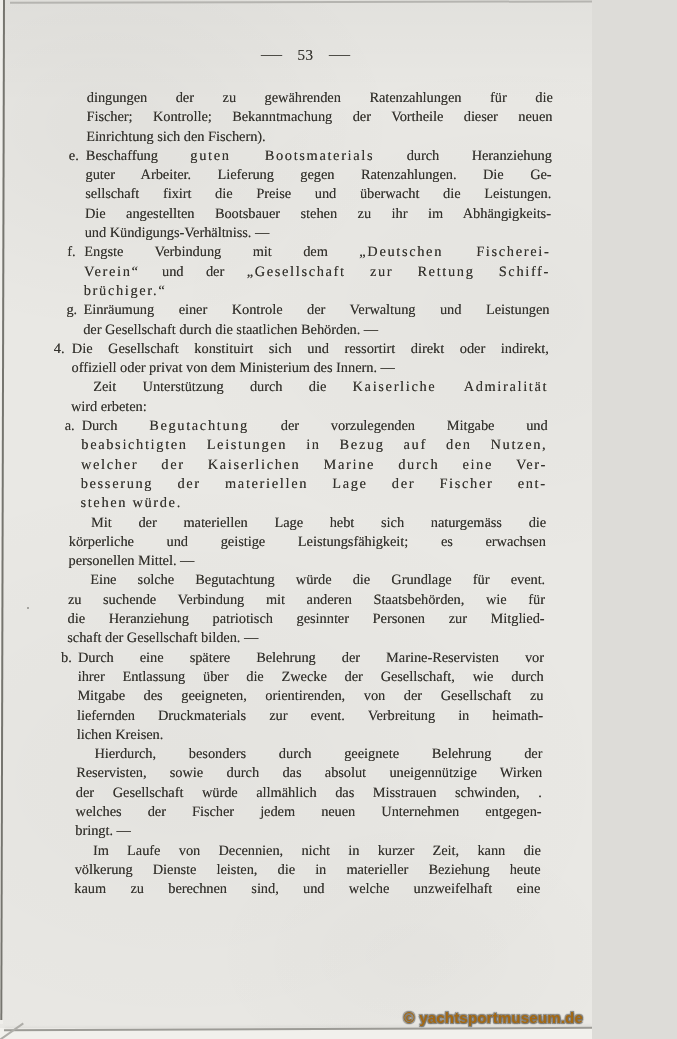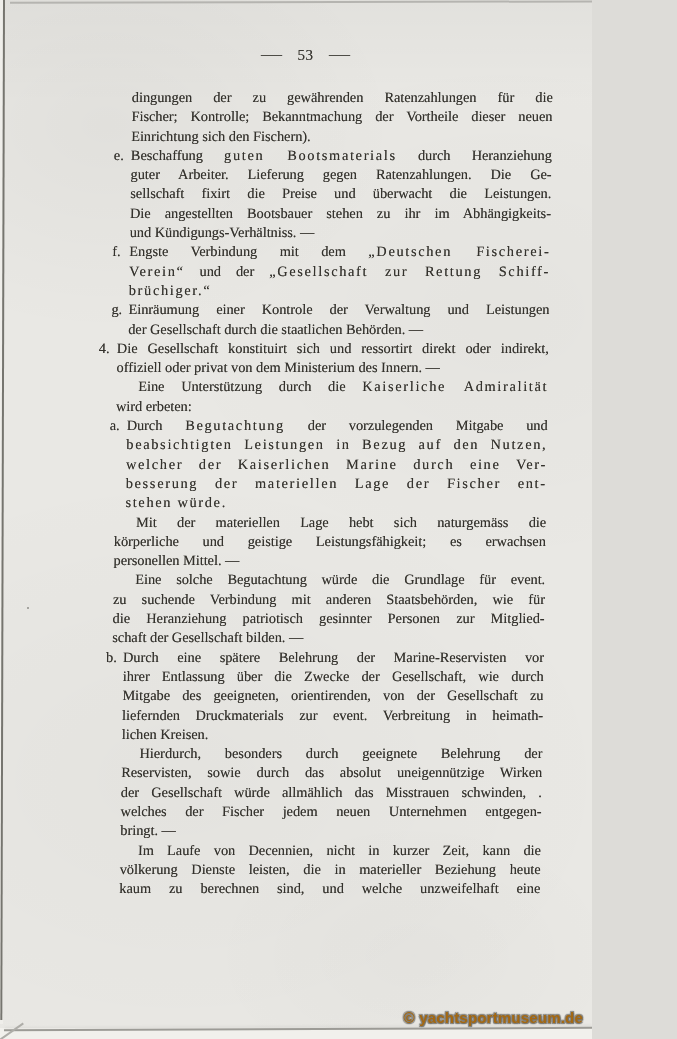--- a/index.html
+++ b/index.html
@@ -39,21 +39,21 @@
 
   
   .textblock{
     position:absolute; left:58px; top:88px; width:495px;
     transform:skewX(-0.9deg); transform-origin:top left;
     font-size:14.3px; color:#34322d;
     text-shadow:0 0 .5px rgba(52,50,44,.65);
   }
   .line{
     position:relative; height:19.3px; line-height:19.3px; overflow:hidden;
-    text-align:justify; text-align-last:justify; white-space:normal;margin-left:45px;
+    text-align:justify; text-align-last:justify; white-space:normal;
   }
   .line.al{text-align:left; text-align-last:left;}
   .marker{position:absolute; top:0;}
   
   .ibody{padding-left:29px;}
   .item {padding-left:29px;} .item  .marker{left:12px;}
   .obody{padding-left:18px;}
   .onum {padding-left:18px;} .onum  .marker{left:0;}
   .opind{padding-left:40px;}
   .ipind{padding-left:47px;}
@@ -93,21 +93,21 @@
       <div class="line ibody"><span>sellschaft fixirt die Preise und überwacht die Leistungen.</span></div>
       <div class="line ibody"><span>Die angestellten Bootsbauer stehen zu ihr im Abhängigkeits-</span></div>
       <div class="line ibody al"><span>und Kündigungs-Verhältniss. —</span></div>
       <div class="line item"><span class="marker">f.</span><span>Engste Verbindung mit dem </span><span class="sp">„Deutschen Fischerei-</span></div>
       <div class="line ibody"><span class="sp">Verein“</span><span> und der </span><span class="sp">„Gesellschaft zur Rettung Schiff-</span></div>
       <div class="line ibody al"><span class="sp">brüchiger.“</span></div>
       <div class="line item"><span class="marker">g.</span><span>Einräumung einer Kontrole der Verwaltung und Leistungen</span></div>
       <div class="line ibody al"><span>der Gesellschaft durch die staatlichen Behörden. —</span></div>
       <div class="line onum"><span class="marker">4.</span><span>Die Gesellschaft konstituirt sich und ressortirt direkt oder indirekt,</span></div>
       <div class="line obody al"><span>offiziell oder privat von dem Ministerium des Innern. —</span></div>
-      <div class="line opind"><span>Eine Unterstützung durch die </span><span class="sp">Kaiserliche Admiralität</span></div>
+      <div class="line opind"><span>Zeit Unterstützung durch die </span><span class="sp">Kaiserliche Admiralität</span></div>
       <div class="line obody al"><span>wird erbeten:</span></div>
       <div class="line item"><span class="marker">a.</span><span>Durch </span><span class="sp">Begutachtung</span><span> der vorzulegenden Mitgabe und</span></div>
       <div class="line ibody"><span class="sp">beabsichtigten Leistungen in Bezug auf den Nutzen,</span></div>
       <div class="line ibody"><span class="sp">welcher der Kaiserlichen Marine durch eine Ver-</span></div>
       <div class="line ibody"><span class="sp">besserung der materiellen Lage der Fischer ent-</span></div>
       <div class="line ibody al"><span class="sp">stehen würde.</span></div>
       <div class="line opind"><span>Mit der materiellen Lage hebt sich naturgemäss die</span></div>
       <div class="line obody"><span>körperliche und geistige Leistungsfähigkeit; es erwachsen</span></div>
       <div class="line obody al"><span>personellen Mittel. —</span></div>
       <div class="line opind"><span>Eine solche Begutachtung würde die Grundlage für event.</span></div>

